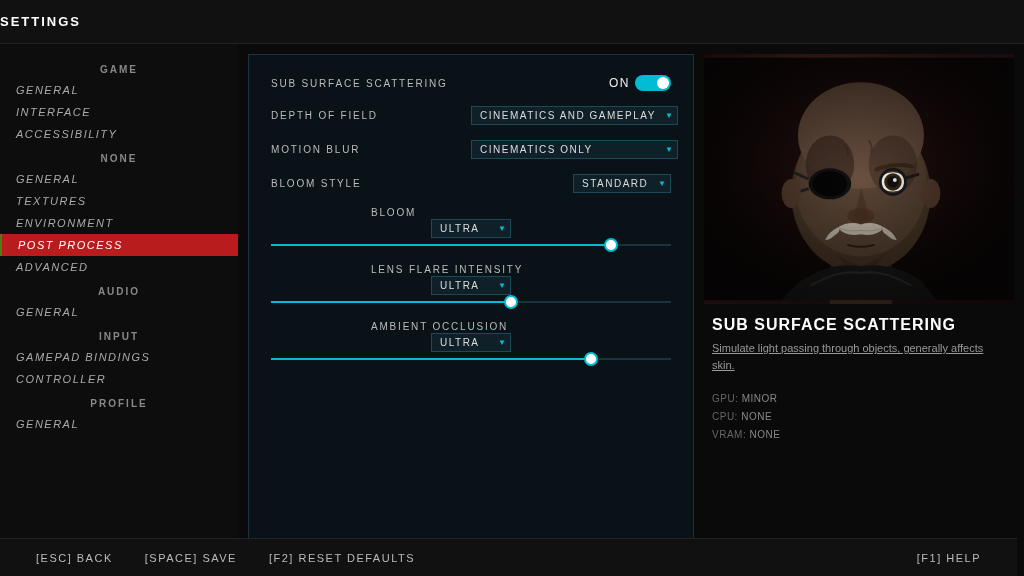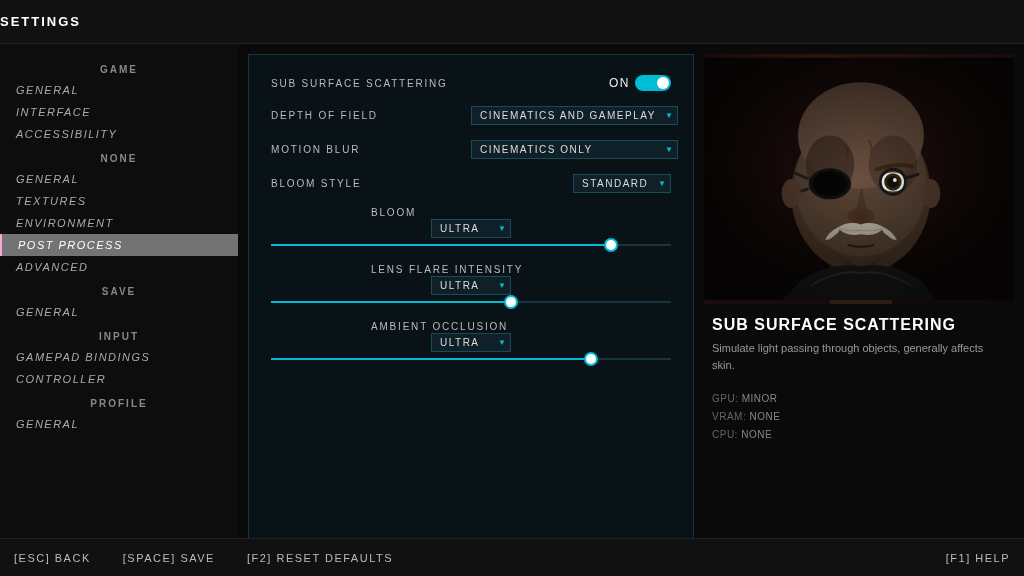--- a/index.html
+++ b/index.html
@@ -61,23 +61,23 @@
       color: #aaa;
       cursor: pointer;
       text-transform: uppercase;
       background: transparent;
       border: none;
       width: 100%;
       text-align: left;
       font-style: italic;
     }
     .menu-item.active {
-      background: #737373;
+      background: #b91c1c;
       color: #fff;
-      border-left: 2px solid #f9a8d4;
+      border-left: 2px solid #4d7c0f;
     }
 
     
     #settings-panel {
       flex: 1;
       background: rgba(10,20,25,0.92);
       border: 1px solid #1a3340;
       margin: 10px;
       padding: 20px 22px;
       overflow-y: auto;
@@ -234,42 +234,43 @@
       letter-spacing: 1px;
       margin-bottom: 6px;
       text-transform: uppercase;
     }
 
     .info-desc {
       font-size: 11px;
       color: #999;
       line-height: 1.5;
       margin-bottom: 16px;
+      text-decoration: underline;
     }
 
     .perf-stats {
       font-size: 10px;
       color: #666;
       line-height: 1.8;
       letter-spacing: 0.5px;
       margin-top: 17px;
     }
     .perf-stats span { color: #888; }
 
     
     #bottom-bar {
       position: absolute;
       bottom: 0;
       left: 0;
-      right: 0;
+      right: 7px;
       height: 38px;
       background: #111;
       border-top: 1px solid #222;
       display: flex;
-      padding: 0 8px;
+      padding: 0 30px;
       gap: 20px;
     }
 
     .bottom-btn {
       font-size: 11px;
       letter-spacing: 1.5px;
       color: #bbb;
       cursor: pointer;
       padding: 4px 6px;
       background: none;
@@ -302,21 +303,21 @@
   <div class="section-header">GAME</div>
       <button class="menu-item">GENERAL</button>
       <button class="menu-item">INTERFACE</button>
       <button class="menu-item">ACCESSIBILITY</button>
       <div class="section-header">NONE</div>
       <button class="menu-item">GENERAL</button>
       <button class="menu-item">TEXTURES</button>
       <button class="menu-item">ENVIRONMENT</button>
       <button class="menu-item active">POST PROCESS</button>
       <button class="menu-item">ADVANCED</button>
-      <div class="section-header">SAVE</div>
+      <div class="section-header">AUDIO</div>
       <button class="menu-item">GENERAL</button>
       <div class="section-header">INPUT</div>
       <button class="menu-item">GAMEPAD BINDINGS</button>
       <button class="menu-item">CONTROLLER</button>
       <div class="section-header">PROFILE</div>
       <button class="menu-item">GENERAL</button>
     </div>
 
   <div id="settings-panel">
 
@@ -490,22 +491,22 @@
         </radialGradient>
         <rect width="320" height="250" fill="url(#vignette)"></rect>
       </svg>
     </div>
 
     <div id="info-panel">
       <div class="info-title">SUB SURFACE SCATTERING</div>
       <div class="info-desc">Simulate light passing through objects, generally affects skin.</div>
       <div class="perf-stats">
         <div>GPU: <span>MINOR</span></div>
+        <div>CPU: <span>NONE</span></div>
         <div>VRAM: <span>NONE</span></div>
-        <div>CPU: <span>NONE</span></div>
       </div>
     </div>
   </div>
 
 </div>
 
 <div id="bottom-bar">
   <button class="bottom-btn">[ESC] BACK</button>
   <button class="bottom-btn">[SPACE] SAVE</button>
   <button class="bottom-btn">[F2] RESET DEFAULTS</button>

